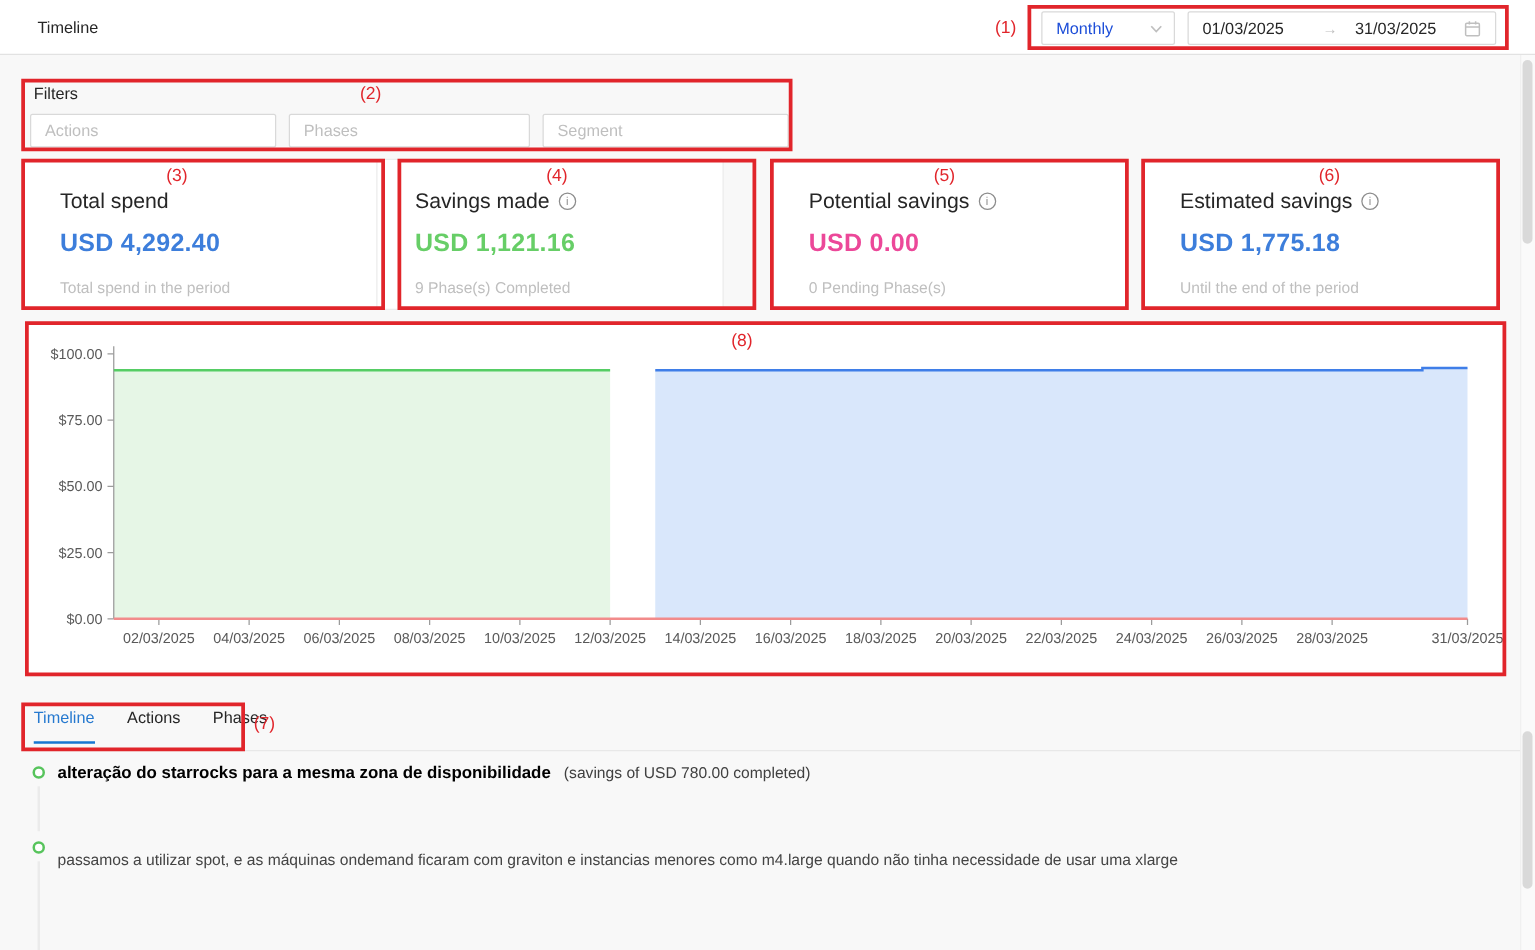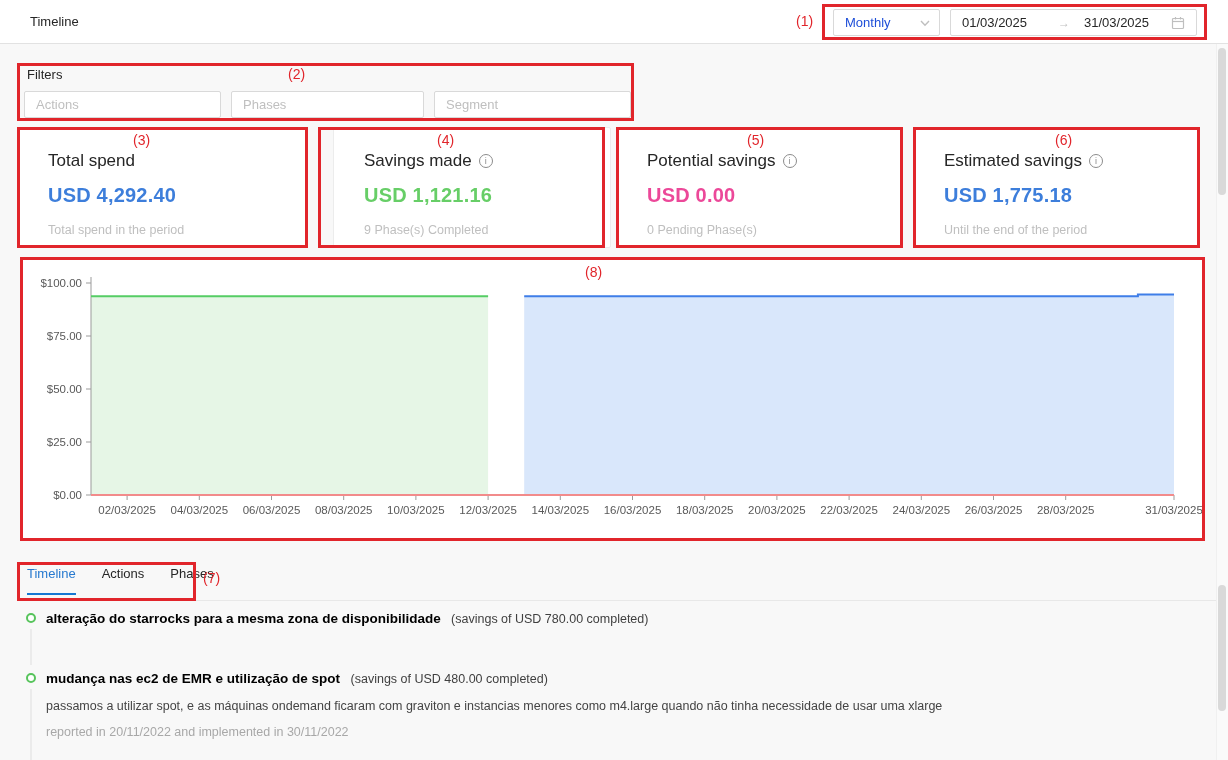--- a/index.html
+++ b/index.html
@@ -90,21 +90,21 @@
   <input class="filter-input" style="left: 434px; width: 197px;" placeholder="Segment">
 
   <div class="card" style="left:17px; width:291px;">
     <div class="card-title-row">
       <span class="card-title">Total spend</span>
     </div>
     <div class="card-value" style="color: rgb(61, 126, 219);">USD 4,292.40</div>
     <div class="card-sub">Total spend in the period</div>
   </div>
 
-  <div class="card" style="left:333px; width:278px;">
+  <div class="card" style="left:301px; width:278px;">
     <div class="card-title-row">
       <span class="card-title">Savings made</span>
       <span class="info-icon">i</span>
     </div>
     <div class="card-value" style="color: rgb(103, 206, 103);">USD 1,121.16</div>
     <div class="card-sub">9 Phase(s) Completed</div>
   </div>
 
   <div class="card" style="left:616px; width:287px;">
     <div class="card-title-row">
@@ -186,26 +186,21 @@
   <div class="tl-item" style="top:609px;">
     <div>
       <span class="tl-title">alteração do starrocks para a mesma zona de disponibilidade</span>
       <span class="tl-note">(savings of USD 780.00 completed)</span>
     </div>
   </div>
 
   <div class="tl-dot" style="top:673px;"></div>
   <div class="tl-line" style="top:689px; height:71px;"></div>
   <div class="tl-item" style="top:669px;">
-    <div>
-      <span class="tl-title">mudança nas ec2 de EMR e utilização de spot</span>
-      <span class="tl-note">(savings of USD 480.00 completed)</span>
-    </div>
     <div class="tl-desc">passamos a utilizar spot, e as máquinas ondemand ficaram com graviton e instancias menores como m4.large quando não tinha necessidade de usar uma xlarge</div>
-    <div class="tl-meta">reported in 20/11/2022 and implemented in 30/11/2022</div>
   </div>
 
   <div class="scroll-track"></div>
   <div class="scroll-thumb" style="top:48px; height:147px;"></div>
   <div class="scroll-thumb" style="top:585px; height:126px;"></div>
 
   <div class="anno-box" style="left:822px; top:4px;  width:385px;  height:36px;"></div>
   <div class="anno-box" style="left:17px;  top:63px; width:617px;  height:58px;"></div>
   <div class="anno-box" style="left:17px;  top:127px;width:291px;  height:121px;"></div>
   <div class="anno-box" style="left:318px; top:127px;width:287px;  height:121px;"></div>

